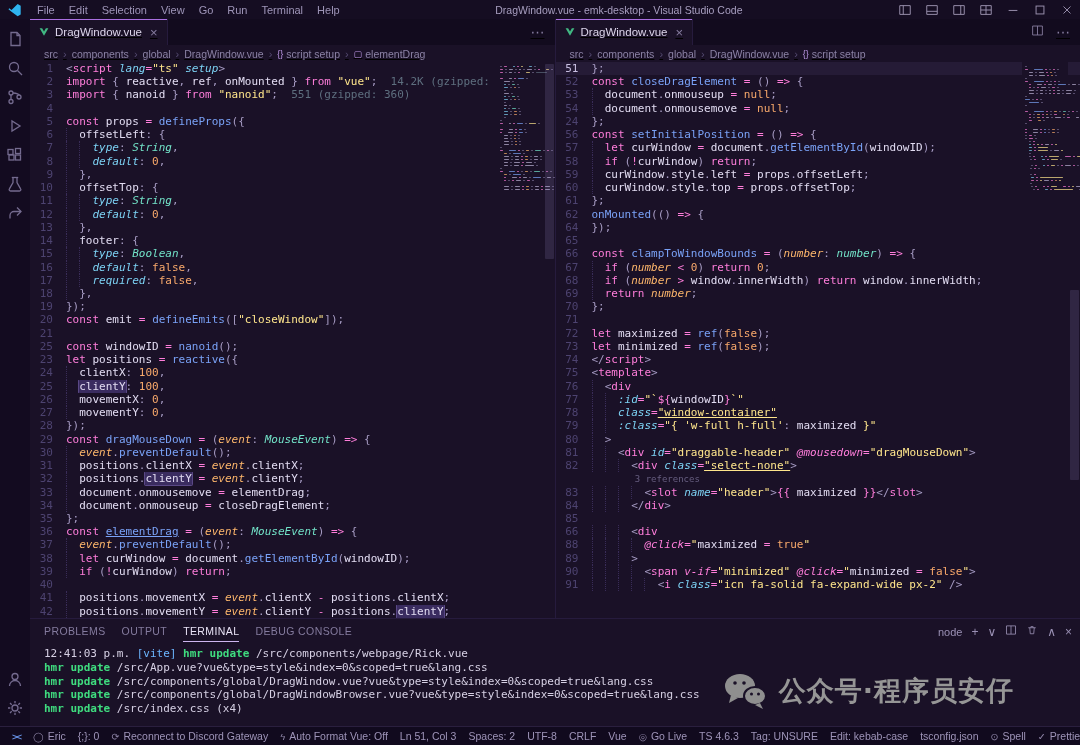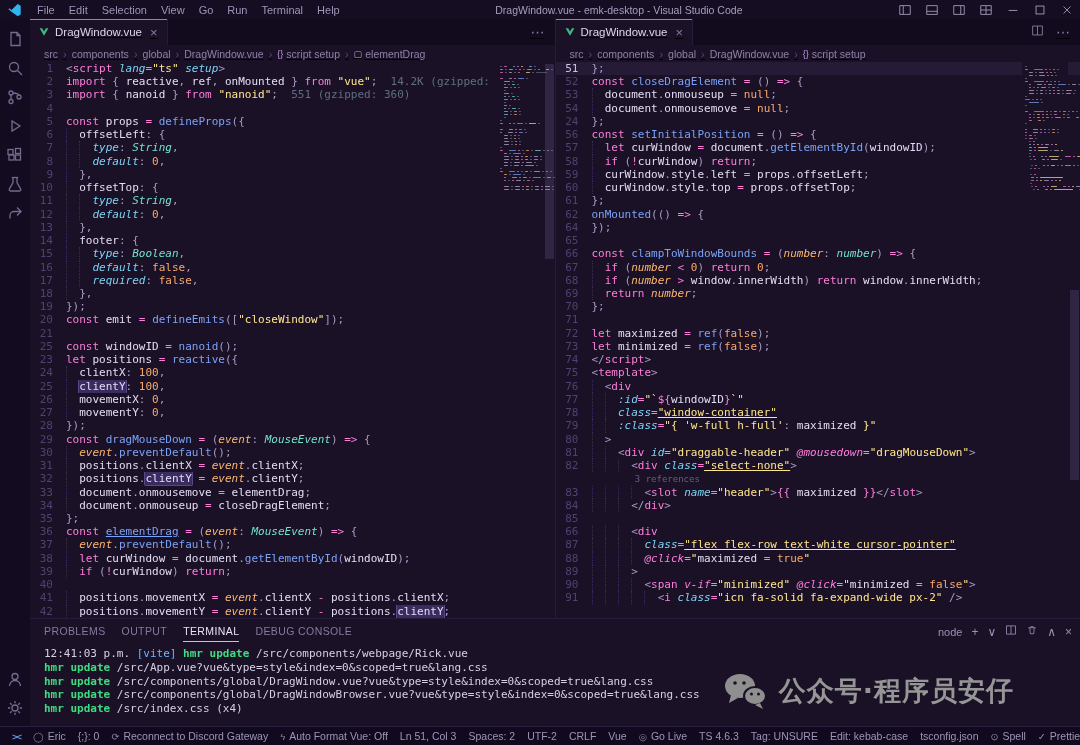--- a/index.html
+++ b/index.html
@@ -950,24 +950,20 @@
                 </div>
                 <div class="crow">
                   <span class="ln">85</span>
                   <span class="lc"></span>
                 </div>
                 <div class="crow">
                   <span class="ln">66</span>
                   <span class="lc"><span class="ind">  </span><span class="ind">  </span><span class="ind">  </span><span class="tk-p">&lt;</span><span class="tk-k">div</span></span>
                 </div>
                 <div class="crow">
-                  <span class="ln">87</span>
-                  <span class="lc"><span class="ind">  </span><span class="ind">  </span><span class="ind">  </span><span class="ind">  </span><span class="tk-a">class</span><span class="tk-o">=</span><span class="tk-su">"flex flex-row text-white cursor-pointer"</span></span>
-                </div>
-                <div class="crow">
                   <span class="ln">88</span>
                   <span class="lc"><span class="ind">  </span><span class="ind">  </span><span class="ind">  </span><span class="ind">  </span><span class="tk-dir">@click</span><span class="tk-o">=</span><span class="tk-s">"</span><span class="tk-v">maximized</span><span class="tk-o"> = </span><span class="tk-n">true</span><span class="tk-s">"</span></span>
                 </div>
                 <div class="crow">
                   <span class="ln">89</span>
                   <span class="lc"><span class="ind">  </span><span class="ind">  </span><span class="ind">  </span><span class="tk-p">&gt;</span></span>
                 </div>
                 <div class="crow">
                   <span class="ln">90</span>
                   <span class="lc"><span class="ind">  </span><span class="ind">  </span><span class="ind">  </span><span class="ind">  </span><span class="tk-p">&lt;</span><span class="tk-k">span</span><span class="tk-d"> </span><span class="tk-dir">v-if</span><span class="tk-o">=</span><span class="tk-s">"minimized"</span><span class="tk-d"> </span><span class="tk-dir">@click</span><span class="tk-o">=</span><span class="tk-s">"</span><span class="tk-v">minimized</span><span class="tk-o"> = </span><span class="tk-n">false</span><span class="tk-s">"</span><span class="tk-p">&gt;</span></span>
@@ -1355,21 +1351,21 @@
           <span class="sb-ic">ϟ</span>
           <span>Auto Format Vue: Off</span>
         </div>
         <div class="sb-item">
           <span>Ln 51, Col 3</span>
         </div>
         <div class="sb-item">
           <span>Spaces: 2</span>
         </div>
         <div class="sb-item">
-          <span>UTF-2</span>
+          <span>UTF-8</span>
         </div>
         <div class="sb-item">
           <span>CRLF</span>
         </div>
         <div class="sb-item">
           <span>Vue</span>
         </div>
         <div class="sb-item">
           <span class="sb-ic">◎</span>
           <span>Go Live</span>

